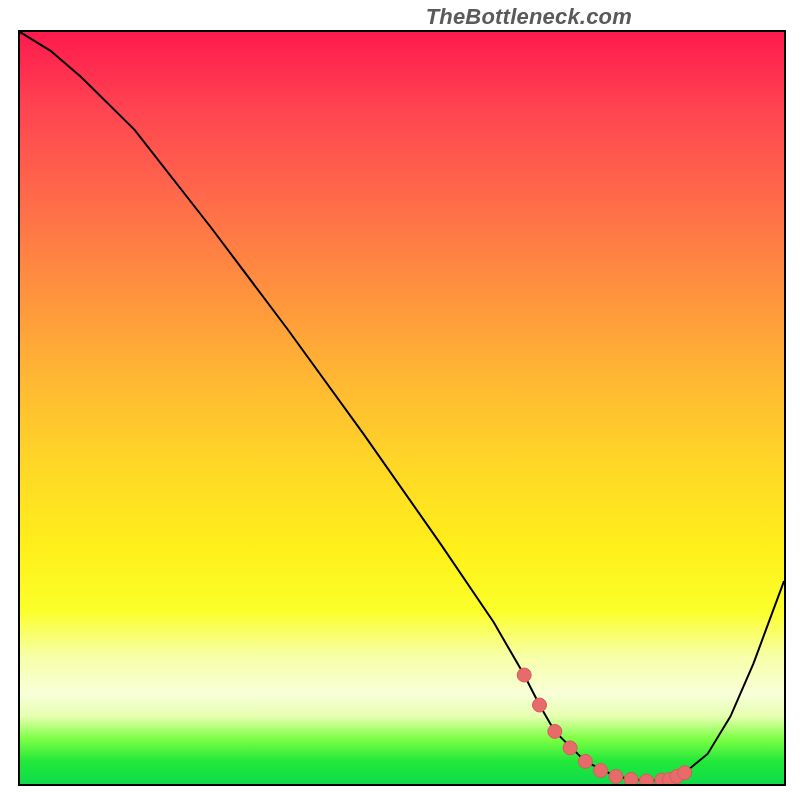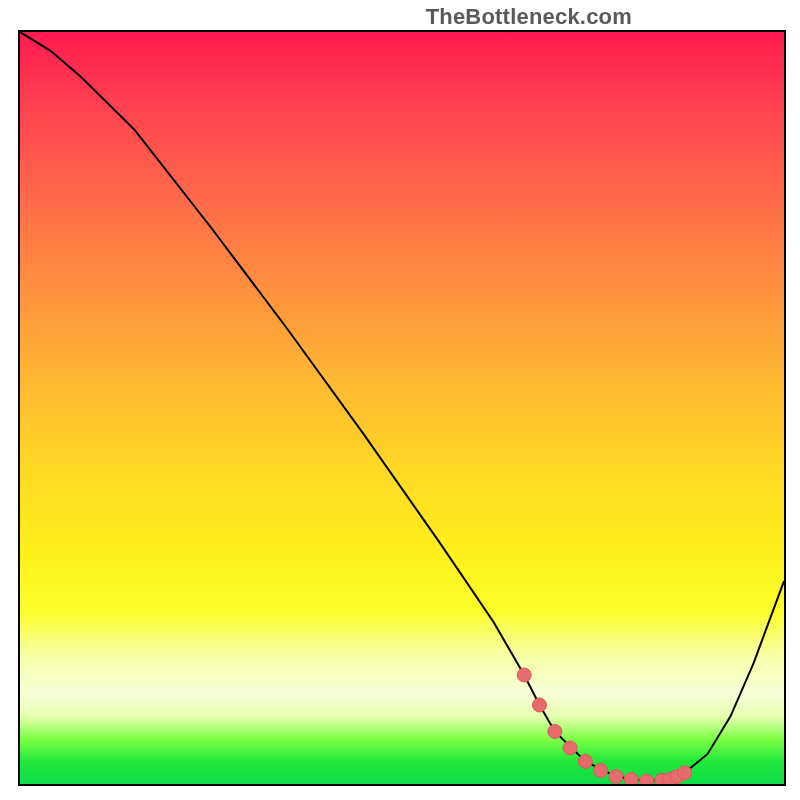--- a/index.html
+++ b/index.html
@@ -7,20 +7,21 @@
     padding: 0;
     width: 800px;
     height: 800px;
     background: #ffffff;
     font-family: Arial, Helvetica, sans-serif;
   }
   .frame {
     position: relative;
     width: 644px;
     height: 800px;
+    font-style: italic;
   }
   .watermark {
     position: absolute;
     top: 4px;
     right: 12px;
     font-size: 22px;
     font-weight: 600;
     color: #5a5a5a;
     letter-spacing: 0.2px;
   }

